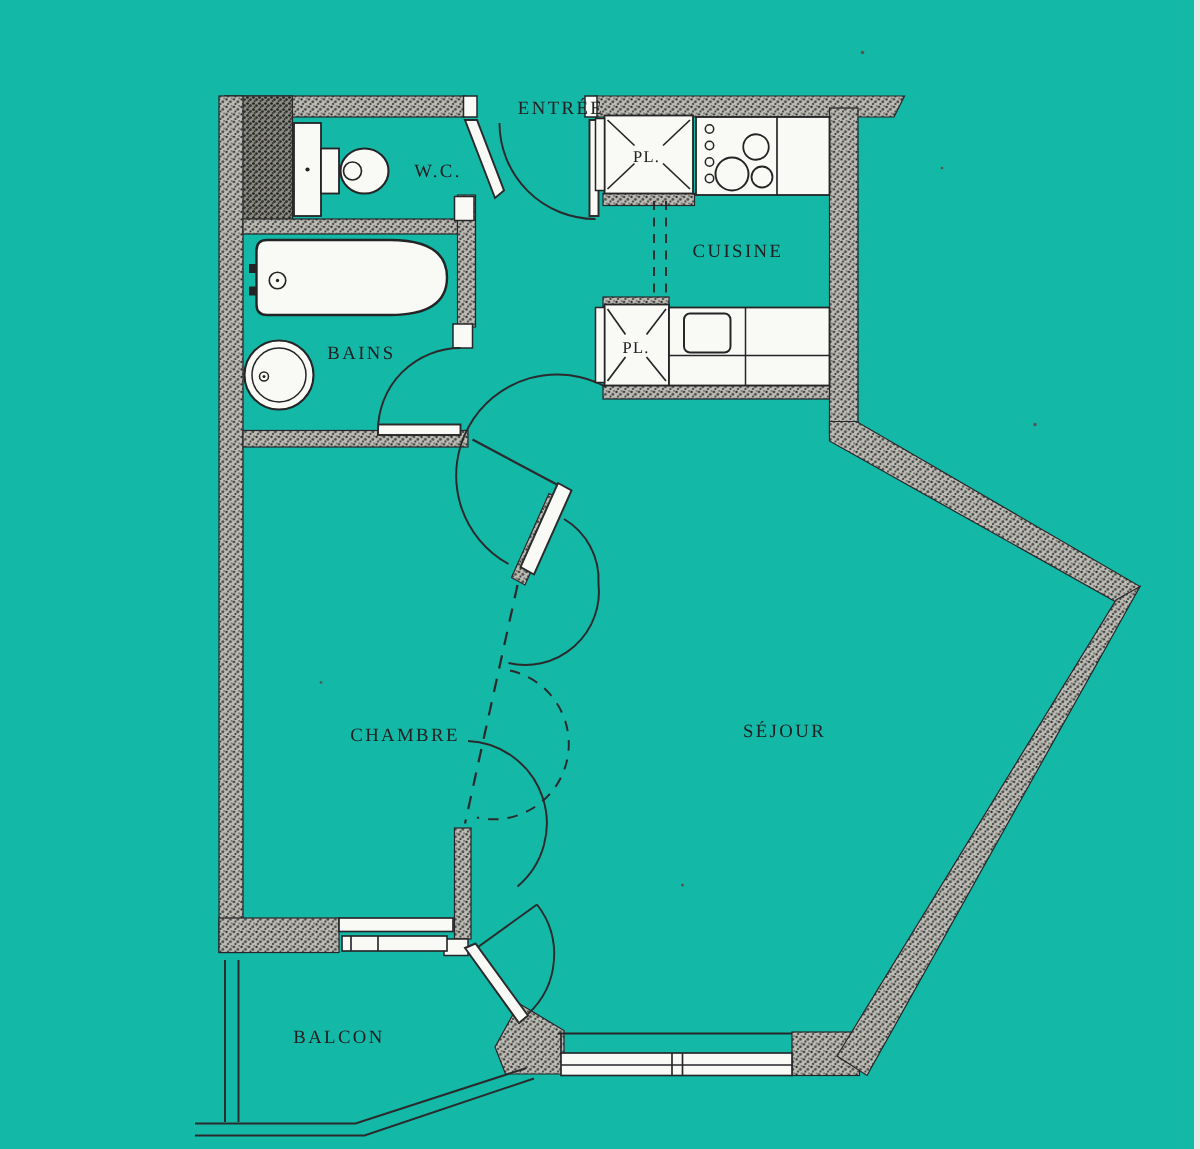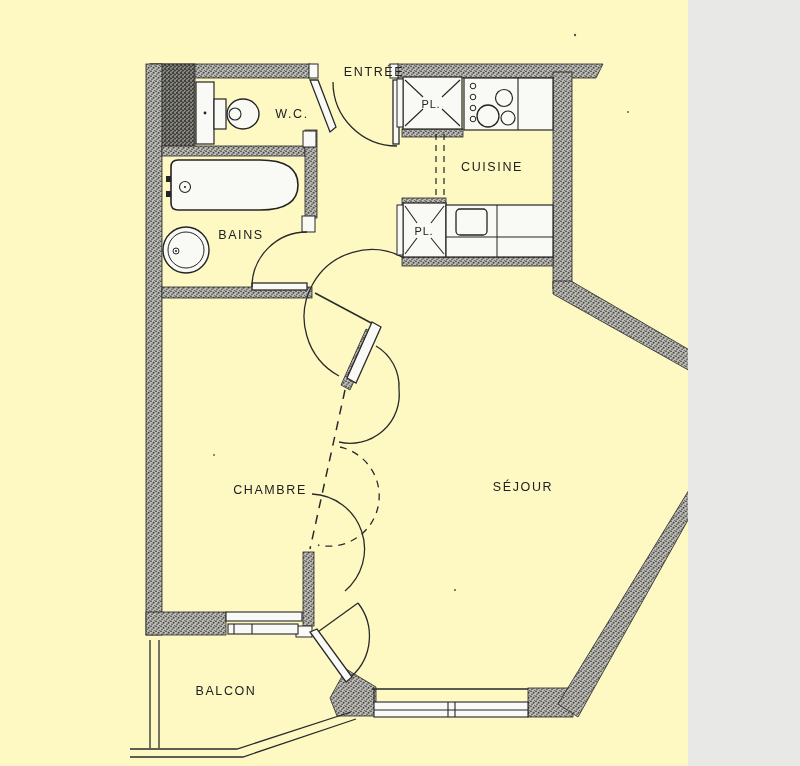--- a/index.html
+++ b/index.html
@@ -1,17 +1,17 @@
 <!DOCTYPE html>
 <html><head>
 <meta charset="utf-8">
 <style>
   html,body{margin:0;padding:0;background:#e8e8e6;}
-  .page{position:relative;width:688px;height:766px;background:#fef9c3;overflow:hidden;
-        font-family:Liberation Sans, sans-serif;}
+  .page{position:relative;width:796px;height:766px;background:#14b8a6;overflow:hidden;
+        font-family:Liberation Serif, serif;}
   svg{position:absolute;inset:0;display:block;}
   text.room-label{fill:#202022;font-size:12.5px;letter-spacing:1.6px;font-weight:500;}
   text.small-label{fill:#202022;font-size:11px;letter-spacing:0.8px;font-weight:500;}
 </style>
 </head>
 <body>
 
 <div class="page">
 <svg viewBox="0 0 800 766" width="800" height="766">
   <defs>

